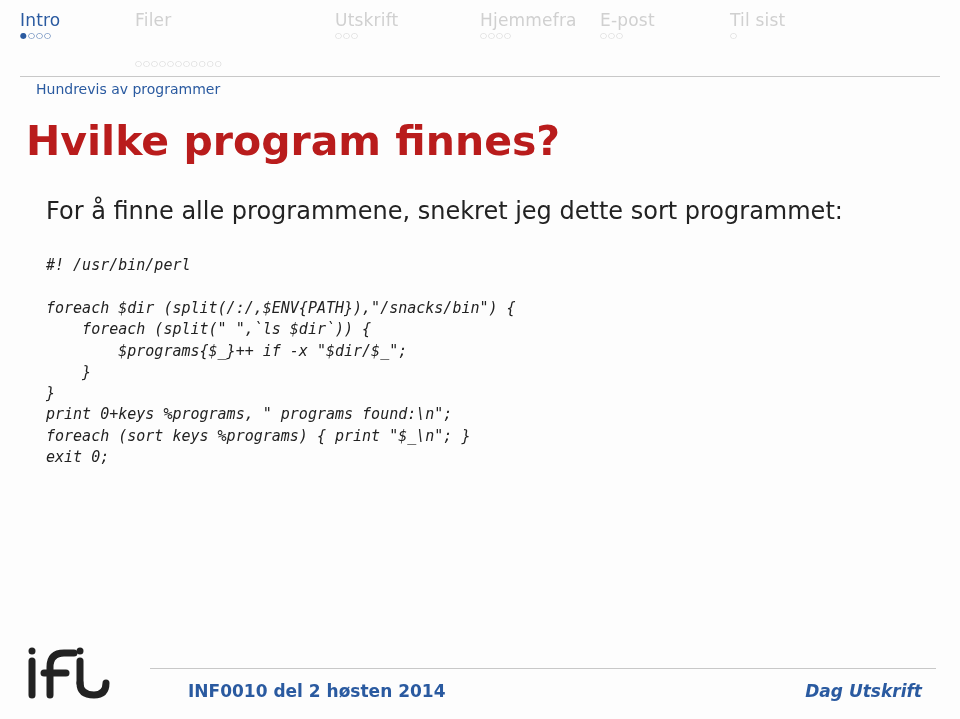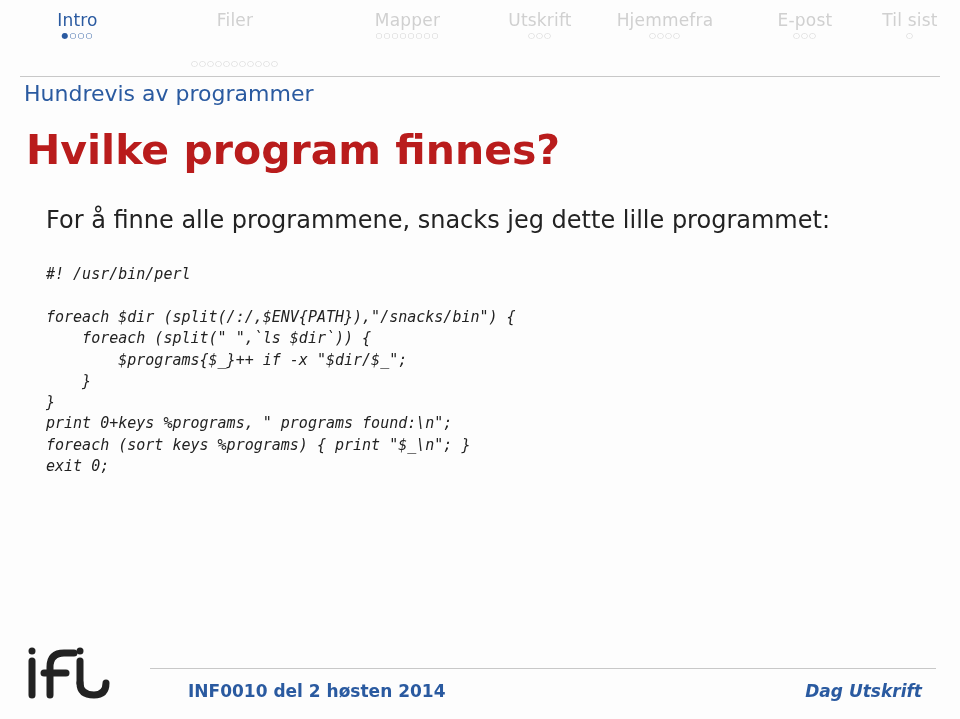--- a/index.html
+++ b/index.html
@@ -13,42 +13,42 @@
   }
   .nav {
     display: flex;
     padding: 10px 20px 2px 20px;
     font-size: 17px;
     color: #d0d0d0;
   }
   .nav-item {
     display: flex;
     flex-direction: column;
-    align-items: center;
+    align-items: flex-start;
     cursor: pointer;
   }
   .nav-item.active { color: #2a5aa0; }
   .nav-label { font-weight: 400; letter-spacing: 0.2px; }
   .nav-dots { margin-top: 2px; font-size: 8px; letter-spacing: 1px; line-height: 1; }
   .nav-item:nth-child(1){ flex: 0 0 115px; }
   .nav-item:nth-child(2){ flex: 0 0 200px; gap: 28px; }
   .nav-item:nth-child(3){ flex: 0 0 145px; }
   .nav-item:nth-child(4){ flex: 0 0 120px; }
   .nav-item:nth-child(5){ flex: 0 0 130px; }
   .nav-item:nth-child(6){ flex: 0 0 150px; }
   .nav-item:nth-child(7){ flex: 0 0 60px; }
   .rule {
     border: none;
     border-top: 1px solid #c8c8c8;
     margin: 6px 20px 4px 20px;
   }
   .subsection {
     color: #2a5aa0;
-    font-size: 22px;
-    padding: 0 20px 6px 24px;
+    font-size: 14px;
+    padding: 0 20px 6px 36px;
   }
   .title {
     color: #b91c1c;
     font-size: 41px;
     font-weight: 700;
     padding: 14px 26px 30px 26px;
     font-family: "DejaVu Sans", Verdana, sans-serif;
   }
   .body-text {
     color: #222;
@@ -107,24 +107,20 @@
 <div class="nav">
   <div class="nav-item active">
     <span class="nav-label">Intro</span>
     <span class="nav-dots">●○○○</span>
   </div>
   <div class="nav-item">
     <span class="nav-label">Filer</span>
     <span class="nav-dots">○○○○○○○○○○○</span>
   </div>
   <div class="nav-item">
-    <span class="nav-label">Mapper</span>
-    <span class="nav-dots">○○○○○○○○</span>
-  </div>
-  <div class="nav-item">
     <span class="nav-label">Utskrift</span>
     <span class="nav-dots">○○○</span>
   </div>
   <div class="nav-item">
     <span class="nav-label">Hjemmefra</span>
     <span class="nav-dots">○○○○</span>
   </div>
   <div class="nav-item">
     <span class="nav-label">E-post</span>
     <span class="nav-dots">○○○</span>
@@ -134,21 +130,21 @@
     <span class="nav-dots">○</span>
   </div>
 </div>
 
 <hr class="rule">
 
 <div class="subsection">Hundrevis av programmer</div>
 
 <h1 class="title">Hvilke program finnes?</h1>
 
-<p class="body-text">For å finne alle programmene, snacks jeg dette lille programmet:</p>
+<p class="body-text">For å finne alle programmene, snekret jeg dette sort programmet:</p>
 
 <pre class="code">#! /usr/bin/perl
 
 foreach $dir (split(/:/,$ENV{PATH}),"/snacks/bin") {
     foreach (split(" ",`ls $dir`)) {
         $programs{$_}++ if -x "$dir/$_";
     }
 }
 print 0+keys %programs, " programs found:\n";
 foreach (sort keys %programs) { print "$_\n"; }

